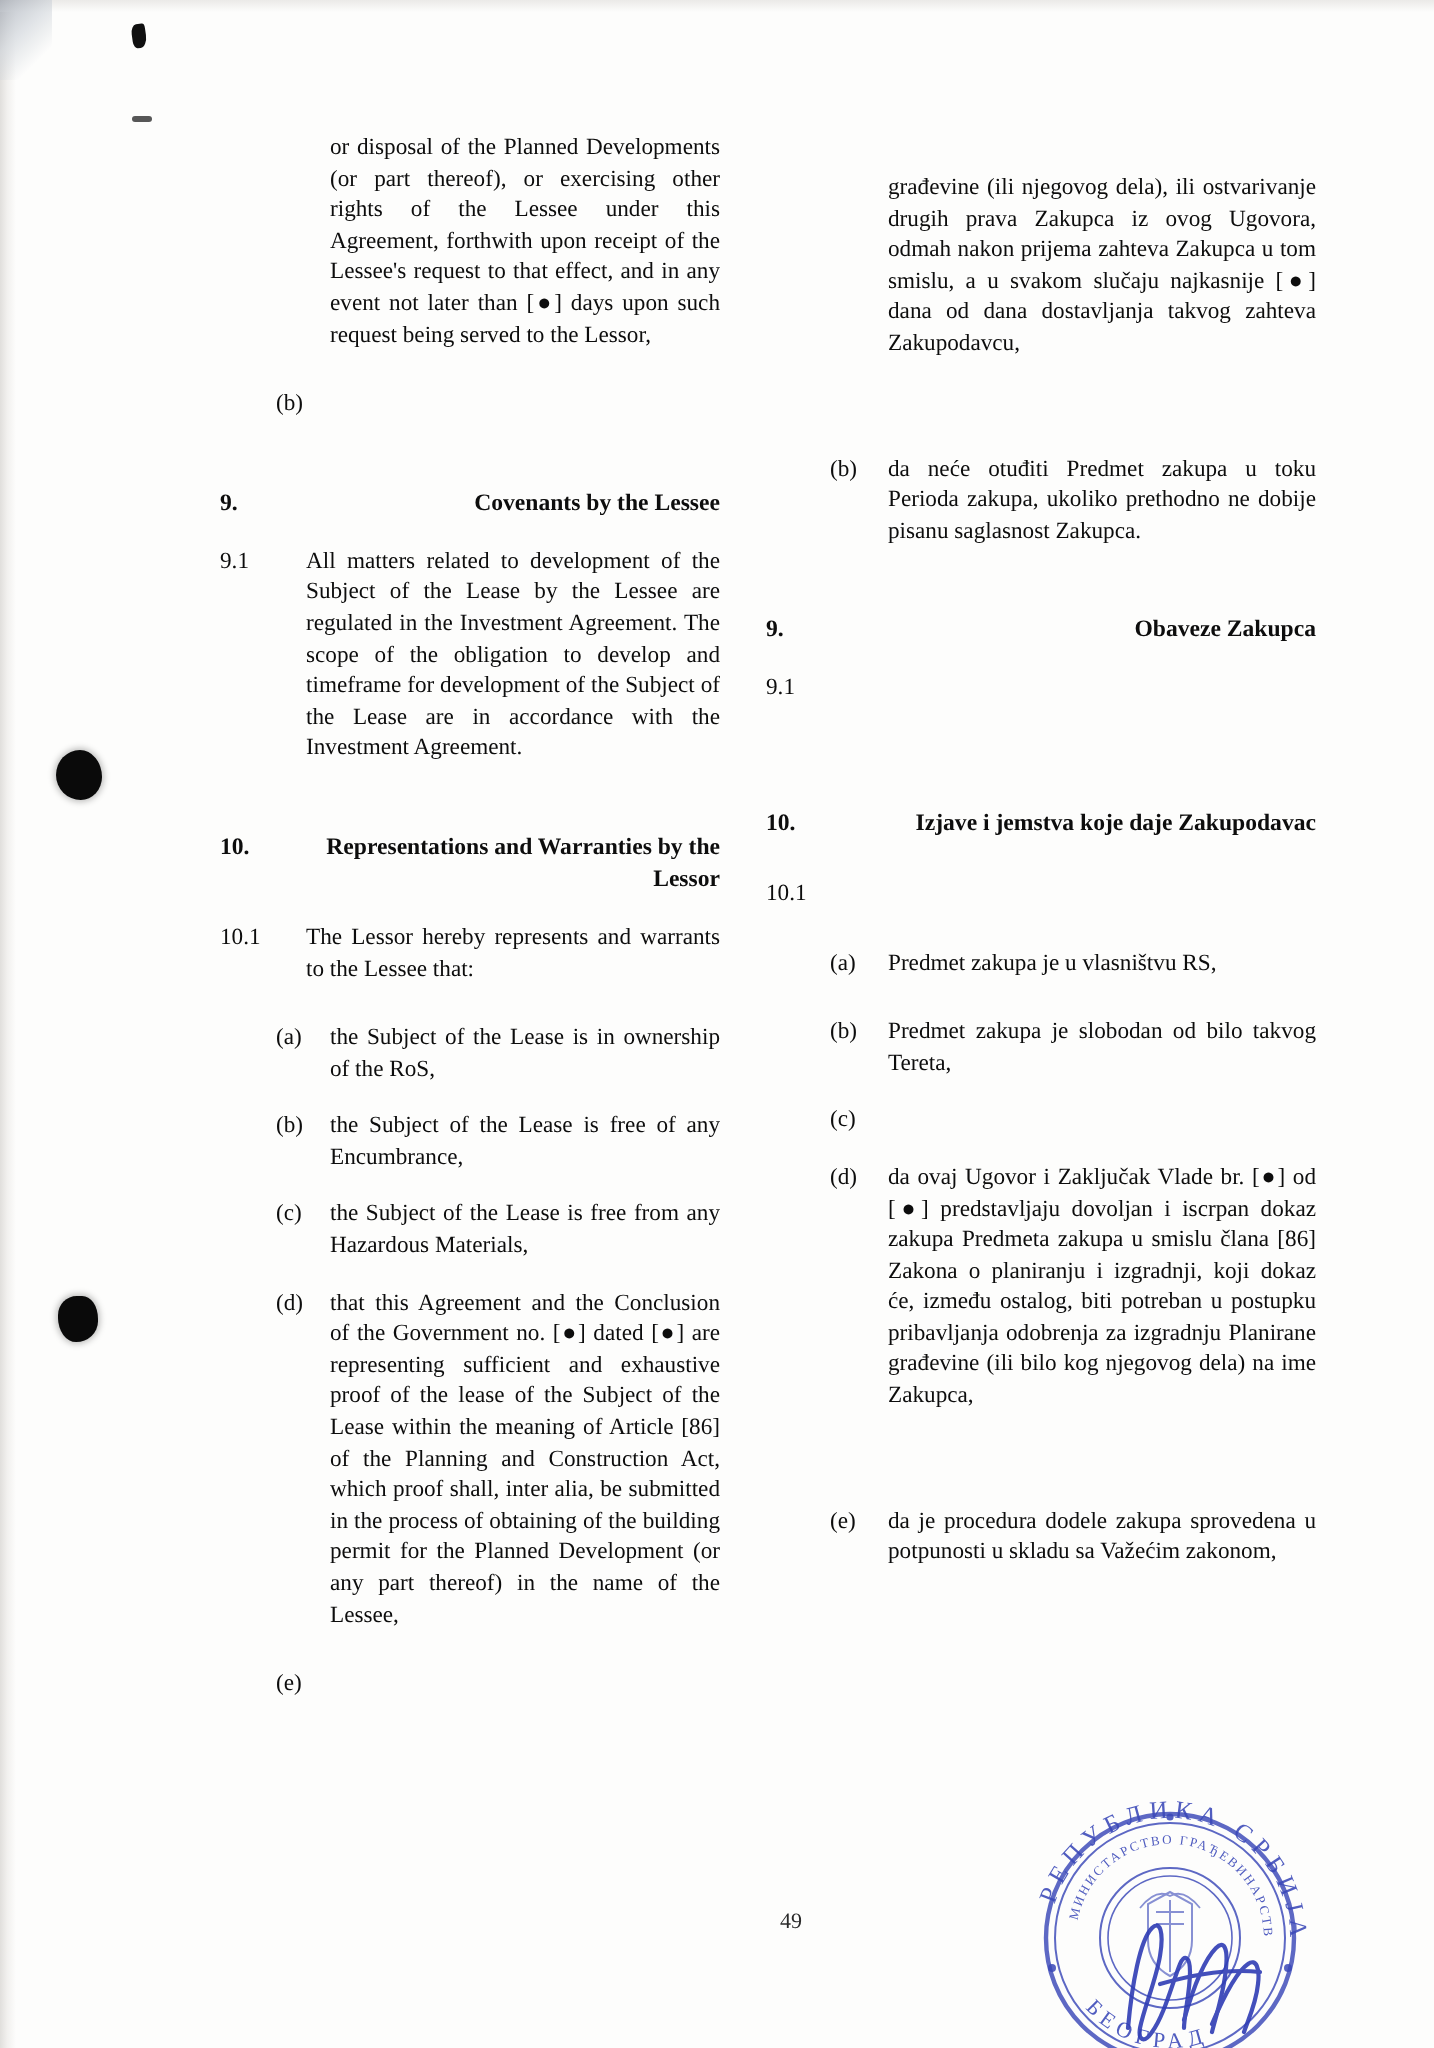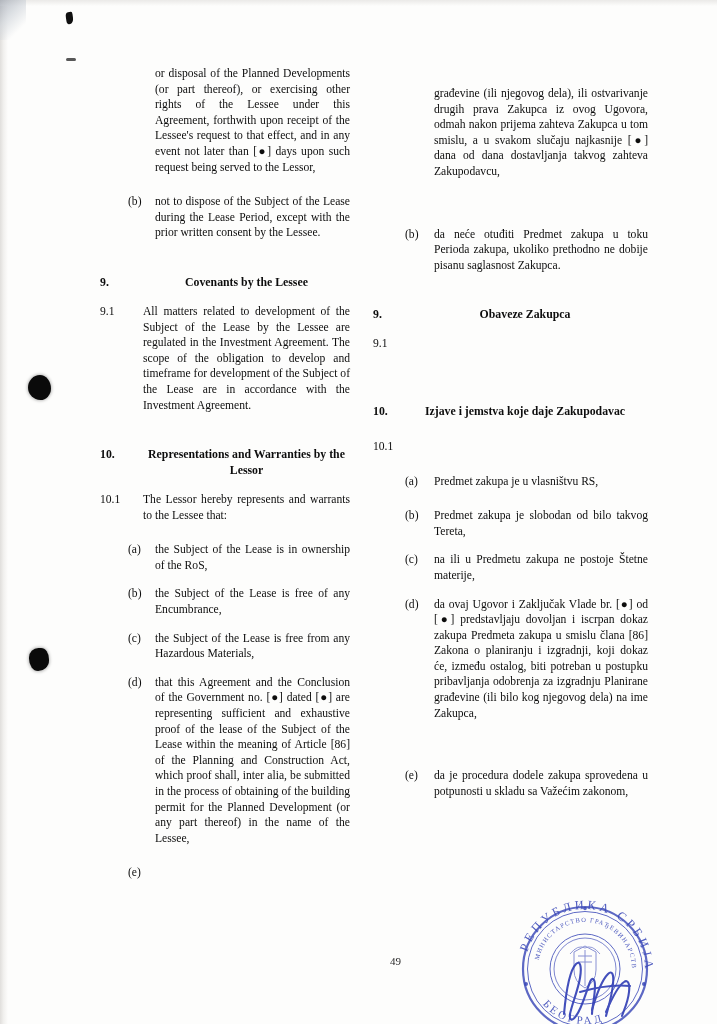--- a/index.html
+++ b/index.html
@@ -69,21 +69,21 @@
     position: absolute;
     left: 66px; top: 58px;
     width: 10px; height: 3px;
     background: #575757;
     border-radius: 2px;
   }
 
   
   .columns {
     position: absolute;
-    left: 0; top: 0;
+    left: 10px; top: 0;
     width: 656px; height: 1024px;
   }
   .col {
     position: absolute;
     top: 66px;
   }
   .col-left  { left: 100px;  width: 250px; }
   .col-right { left: 373px;  width: 275px; }
 
   
@@ -123,21 +123,21 @@
   .heading {
     display: flex;
     font-weight: bold;
     font-size: 11.8px;
     line-height: 16px;
     margin-top: 4px;
     margin-bottom: 14px;
   }
   .col-left  .heading .marker  { width: 43px; flex: 0 0 auto; }
   .col-right .heading .marker  { width: 29px; flex: 0 0 auto; }
-  .heading .body { flex: 1 1 auto; text-align: center; }
+  .heading .body { flex: 1 1 auto; text-align: right; }
 
   .spacer-sm { height: 6px; }
   .spacer-md { height: 16px; }
   .spacer-lg { height: 34px; }
 
   
   .page-number {
     position: absolute;
     left: 0; top: 955px;
     width: 717px;
@@ -181,21 +181,20 @@
     <div class="col col-left">
 
       <div class="para cont">
         <div class="body">or disposal of the Planned Developments (or part thereof), or exercising other rights of the Lessee under this Agreement, forthwith upon receipt of the Lessee's request to that effect, and in any event not later than [●] days upon such request being served to the Lessor,</div>
       </div>
 
       <div class="spacer-sm"></div>
 
       <div class="para lvl-letter">
         <div class="marker">(b)</div>
-        <div class="body">not to dispose of the Subject of the Lease during the Lease Period, except with the prior written consent by the Lessee.</div>
       </div>
 
       <div class="spacer-md"></div>
 
       <div class="heading">
         <div class="marker">9.</div>
         <div class="body">Covenants by the Lessee</div>
       </div>
 
       <div class="para lvl-num">
@@ -291,21 +290,20 @@
 
       <div class="spacer-sm"></div>
 
       <div class="para lvl-letter">
         <div class="marker">(b)</div>
         <div class="body">Predmet zakupa je slobodan od bilo takvog Tereta,</div>
       </div>
 
       <div class="para lvl-letter">
         <div class="marker">(c)</div>
-        <div class="body">na ili u Predmetu zakupa ne postoje Štetne materije,</div>
       </div>
 
       <div class="para lvl-letter">
         <div class="marker">(d)</div>
         <div class="body">da ovaj Ugovor i Zaključak Vlade br. [●] od [●] predstavljaju dovoljan i iscrpan dokaz zakupa Predmeta zakupa u smislu člana [86] Zakona o planiranju i izgradnji, koji dokaz će, između ostalog, biti potreban u postupku pribavljanja odobrenja za izgradnju Planirane građevine (ili bilo kog njegovog dela) na ime Zakupca,</div>
       </div>
 
       <div class="spacer-lg"></div>
 
       <div class="para lvl-letter">

